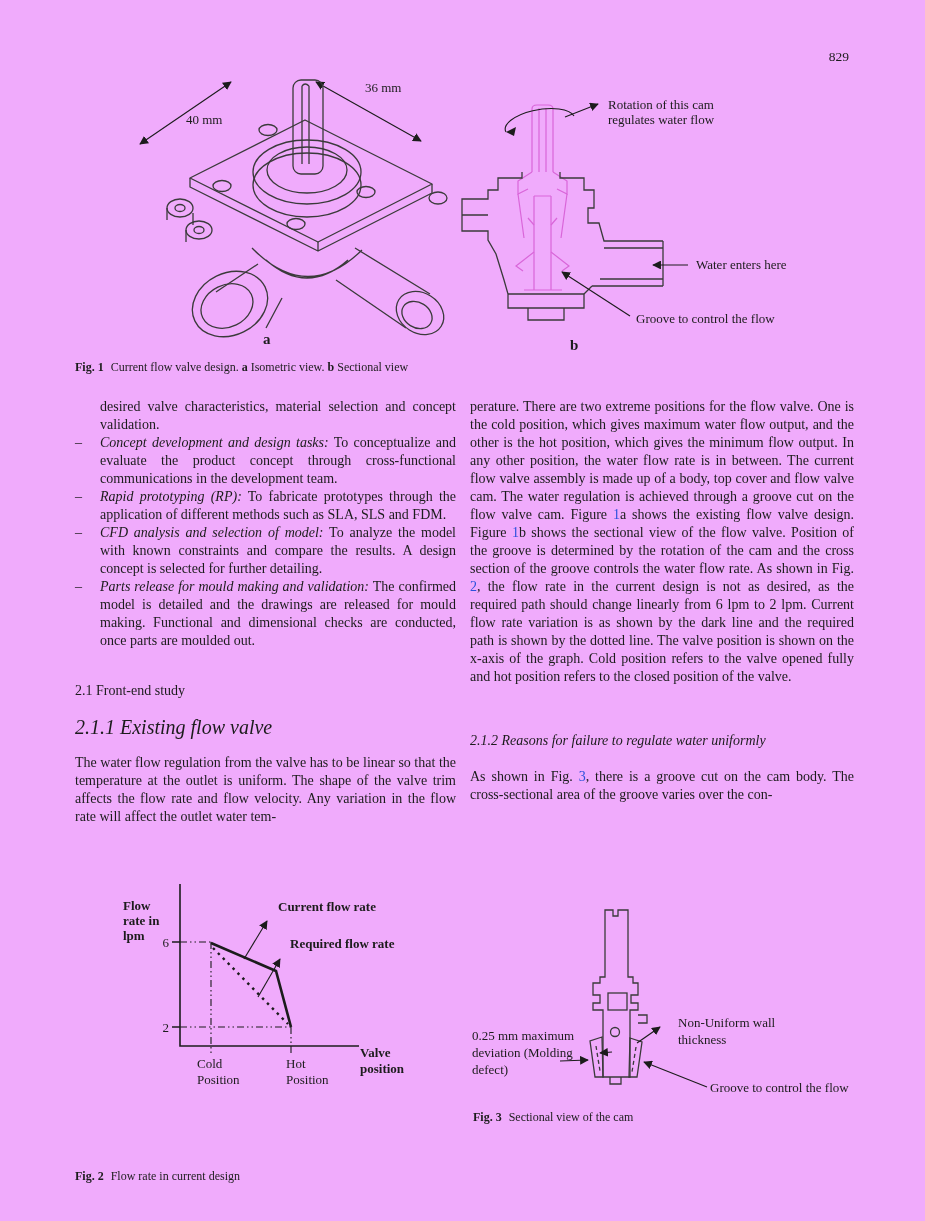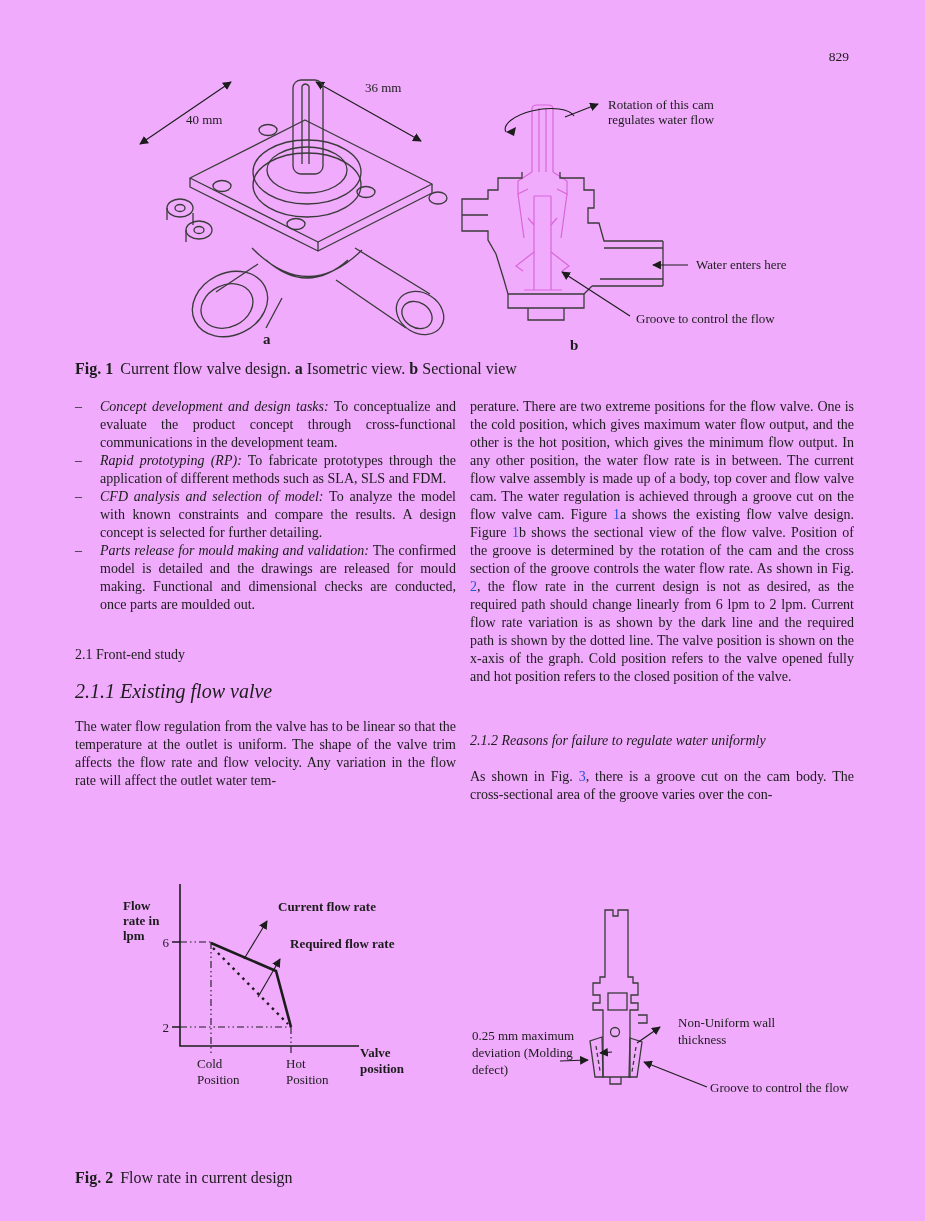--- a/index.html
+++ b/index.html
@@ -4,21 +4,21 @@
 <style>
   html,body{margin:0;padding:0;background:#e8e8e8}
   .page{position:relative;width:925px;height:1221px;background:#f0abfc;
         font-family:"Liberation Serif",serif;color:#1c1c1c;overflow:hidden;margin:0 auto}
   .page-number{position:absolute;top:49px;left:760px;width:89px;text-align:right;font-size:13.5px}
   svg{position:absolute;overflow:visible}
   #fig1a{left:100px;top:66px;width:400px;height:290px}
   #fig1b{left:452px;top:68px;width:420px;height:290px}
   #fig2{left:75px;top:880px;width:380px;height:230px}
   #fig3{left:460px;top:880px;width:420px;height:215px}
-  .cap{position:absolute;font-size:16px;color:#1c1c1c}
+  .cap{position:absolute;font-size:12px;color:#1c1c1c}
   .cap .tag{font-weight:bold;margin-right:7px}
   .fig1-cap{left:75px;top:360px;width:740px}
   .fig2-cap{left:75px;top:1169px;width:370px}
   .fig3-cap{left:473px;top:1110px;width:380px}
   .col{position:absolute;top:398px;font-size:14px;line-height:18px}
   .col-left{left:75px;width:381px}
   .col-right{left:470px;width:384px}
   .col > :first-child{margin-top:0}
   .just{text-align:justify}
   .cont{margin-left:25px;text-align:justify}
@@ -124,20 +124,21 @@
       <text x="184" y="255">Groove to control the flow</text>
     </g>
     <text class="sub" x="118" y="282">b</text>
   </svg>
 
   <div class="cap fig1-cap">
     <span class="tag">Fig. 1</span><span>Current flow valve design. </span><b>a</b><span> Isometric view. </span><b>b</b><span> Sectional view</span>
   </div>
 
   <div class="col col-left">
+    <div class="cont">desired valve characteristics, material selection and concept validation.</div>
 
     <div class="li">
       <span class="b">–</span>
       <span class="t"><i>Concept development and design tasks:</i><span> To conceptualize and evaluate the product concept through cross-functional communications in the development team.</span></span>
     </div>
     <div class="li">
       <span class="b">–</span>
       <span class="t"><i>Rapid prototyping (RP):</i><span> To fabricate prototypes through the application of different methods such as SLA, SLS and FDM.</span></span>
     </div>
     <div class="li">
@@ -230,14 +231,17 @@
       <text x="12" y="194">defect)</text>
       <text x="218" y="147">Non-Uniform wall</text>
       <text x="218" y="164">thickness</text>
       <text x="250" y="212">Groove to control the flow</text>
     </g>
   </svg>
 
   <div class="cap fig2-cap">
     <span class="tag">Fig. 2</span><span>Flow rate in current design</span>
   </div>
+  <div class="cap fig3-cap">
+    <span class="tag">Fig. 3</span><span>Sectional view of the cam</span>
+  </div>
 
 </div>
 
 </body></html>

